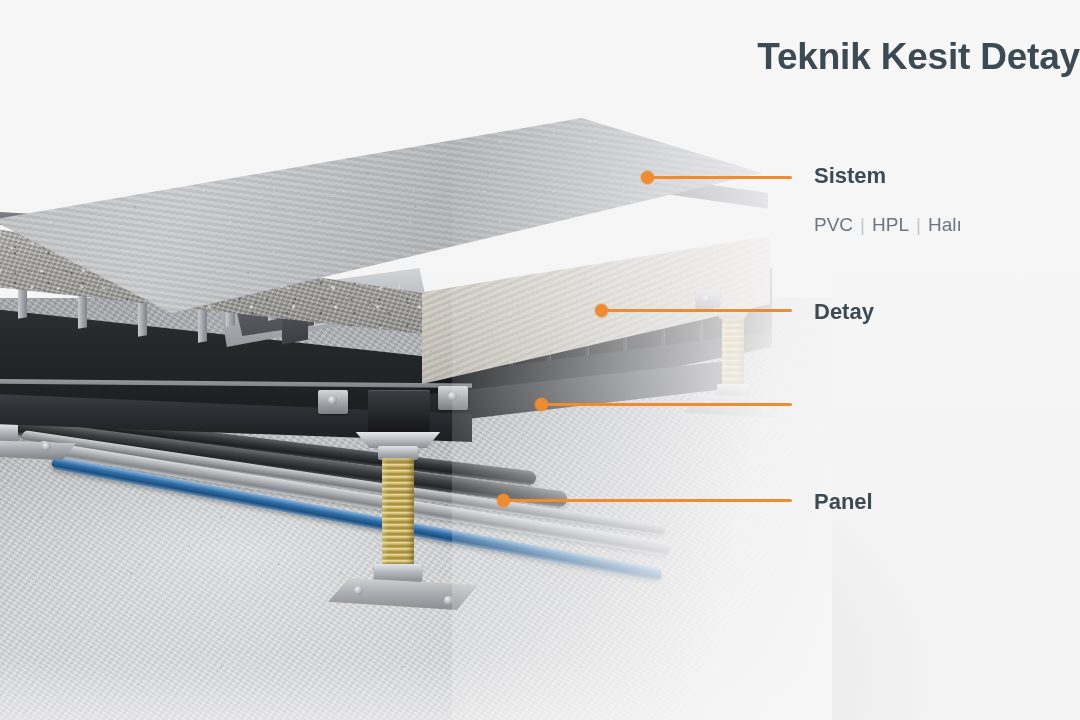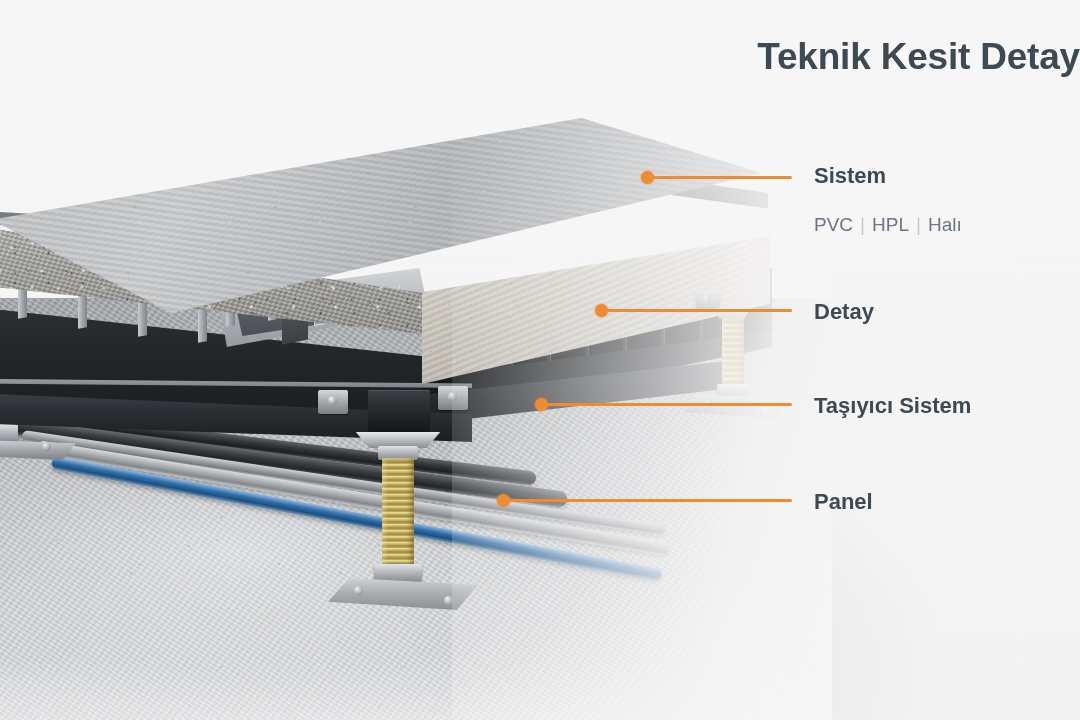--- a/index.html
+++ b/index.html
@@ -495,19 +495,18 @@
   <div class="callout-sub" style="left:814px; top:214px;">
     <span>PVC</span><span class="sep">|</span><span>HPL</span><span class="sep">|</span><span>Halı</span>
   </div>
 
   <div class="leader" style="left:601px; top:309px; width:191px;"></div>
   <div class="leader-dot" style="left:595px; top:304px;"></div>
   <div class="callout-label" style="left:814px; top:299px;">Detay</div>
 
   <div class="leader" style="left:541px; top:403px; width:251px;"></div>
   <div class="leader-dot" style="left:535px; top:398px;"></div>
-  <div class="callout-label" style="left:814px; top:393px;">Taşıyıcı Sistem</div>
 
   <div class="leader" style="left:503px; top:499px; width:289px;"></div>
   <div class="leader-dot" style="left:497px; top:494px;"></div>
   <div class="callout-label" style="left:814px; top:489px;">Panel</div>
 
 </div>
 
 </body></html>

